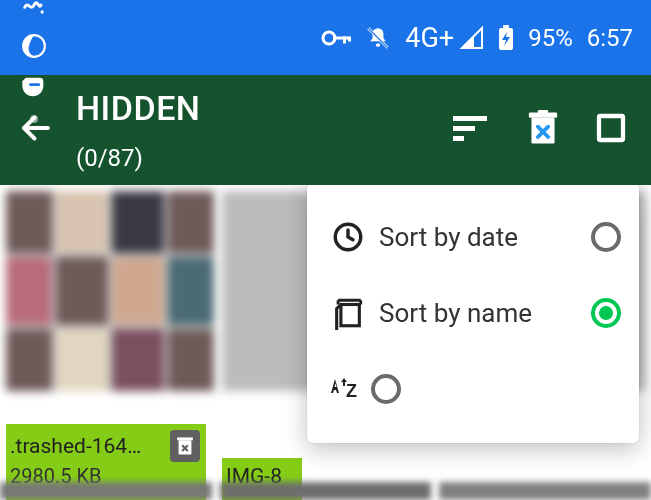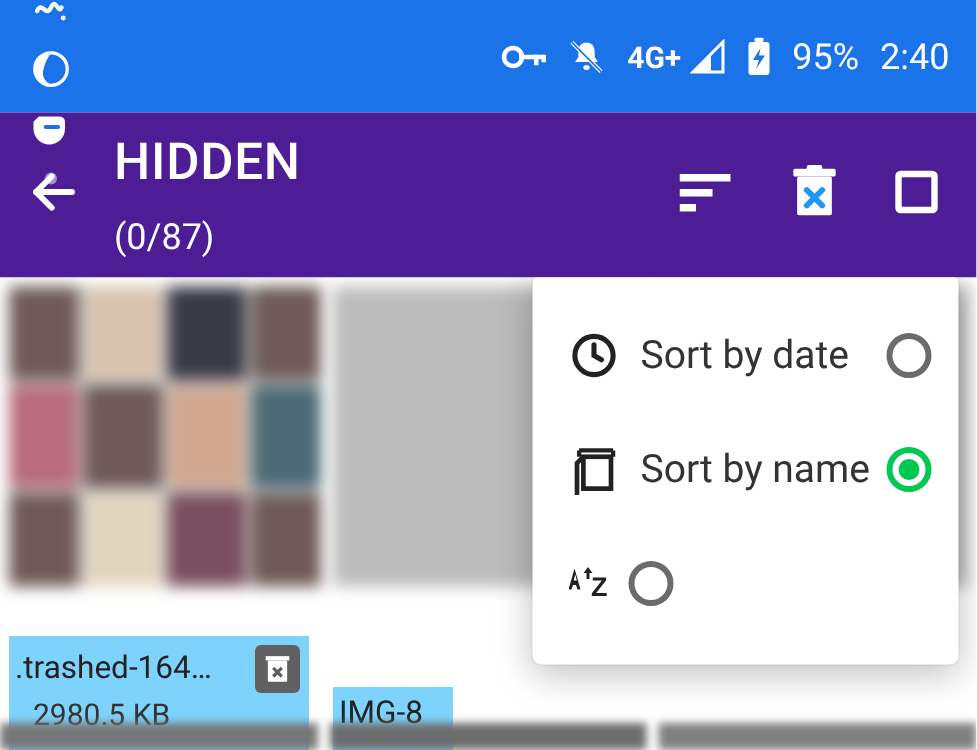--- a/index.html
+++ b/index.html
@@ -12,21 +12,21 @@
     justify-content: space-between;
     padding: 0 18px;
     color: #fff;
   }
   .statusbar .cluster { display:flex; align-items:center; gap:14px; }
   .statusbar .sp { font-size:22px; }
   .statusbar svg { display:block; }
   .dot { width:8px; height:8px; border-radius:50%; background:#fff; opacity:0.5; }
 
   .actionbar {
-    background:#4c1d95;
+    background:#14532d;
     height:110px;
     display:flex;
     align-items:center;
     padding:0 18px;
     color:#fff;
   }
   .actionbar .back { margin-right:22px; }
   .actionbar .titleblock { flex:1; display:flex; flex-direction:column; }
   .actionbar .title { font-size:34px; font-weight:500; letter-spacing:0.5px; }
   .actionbar .subtitle { font-size:24px; font-weight:400; margin-top:16px; }
@@ -60,40 +60,40 @@
   .thumb .m span:nth-child(7){background:#cfa78f;}
   .thumb .m span:nth-child(8){background:#4a6a74;}
   .thumb .m span:nth-child(10){background:#e2d6c0;}
   .thumb .m span:nth-child(11){background:#7a4f5f;}
   .thumb2 { background:#bcbcbc; }
   .thumb3 { background:#b8b8b8; }
 
   .caption {
     position:absolute;
     bottom:0;
-    background:#7dd3fc;
+    background:#84cc16;
     padding:6px 6px 12px 4px;
   }
   .cap1 { left:6px; width:200px; }
   .cap2 { left:222px; width:80px; }
   .caprow { display:flex; align-items:center; justify-content:space-between; }
   .caption .fname { font-size:21px; color:#222; white-space:nowrap; overflow:hidden; text-overflow:ellipsis; max-width:160px; }
-  .caption .fsize { font-size:20px; color:#333; margin-top:2px;margin-left:12px; }
+  .caption .fsize { font-size:20px; color:#333; margin-top:2px; }
   .trash-sm { width:30px; height:32px; background:#606060; border-radius:4px; display:flex; align-items:center; justify-content:center; flex-shrink:0; margin-left:6px; }
 
   .lowstrip { position:absolute; bottom:0; left:0; right:0; height:18px; display:flex; gap:8px; }
   .lowstrip div { flex:1; background:#777; filter:blur(3px); }
   .lowstrip div:nth-child(2){background:#6d6d6d;}
   .lowstrip div:nth-child(3){background:#808080;}
 
   .menu {
     position:absolute;
     top:-2px;
     right:12px;
-    width:284px;
+    width:332px;
     background:#fff;
     border-radius:6px;
     box-shadow: 0 6px 24px rgba(0,0,0,0.25), 0 0 0 1px rgba(0,0,0,0.04);
     padding:16px 8px;
   }
   .menu-item {
     display:flex;
     align-items:center;
     height:76px;
     padding:0 10px;
@@ -140,36 +140,36 @@
         </svg>
     </span>
     <span>
       <svg width="26" height="26" viewBox="0 0 24 24" fill="#fff">
           <path d="M12 3a5 5 0 0 0-5 5v4l-2 3h14l-2-3V8a5 5 0 0 0-5-5z"></path>
           <rect x="10" y="17" width="4" height="3" rx="1.5"></rect>
           <line x1="3" y1="3" x2="21" y2="21" stroke="#fff" stroke-width="2.5"></line>
           <line x1="3" y1="3" x2="21" y2="21" stroke="#1a73e8" stroke-width="1"></line>
         </svg>
     </span>
-    <span class="sp" style="font-size:20px;font-weight:700;">4G+</span>
+    <span class="sp" style="font-size:27px;font-weight:400;">4G+</span>
     <span style="margin-left:-8px;">
       <svg width="24" height="24" viewBox="0 0 24 24">
           <path d="M2 22L22 2v20H2z" fill="none" stroke="#fff" stroke-width="2"></path>
           <path d="M2 22L14 10v12H2z" fill="#fff"></path>
         </svg>
     </span>
     <span>
       <svg width="16" height="26" viewBox="0 0 16 26" fill="#fff">
           <rect x="1" y="3" width="14" height="22" rx="2"></rect>
           <rect x="5" y="0" width="6" height="3" rx="1"></rect>
           <path d="M9 7l-5 8h4l-2 6 6-9h-4z" fill="#1a73e8"></path>
         </svg>
     </span>
     <span class="sp" style="font-size:24px;">95%</span>
-    <span class="sp" style="font-size:24px;">2:40</span>
+    <span class="sp" style="font-size:24px;">6:57</span>
   </div>
 </div>
 
 <div class="actionbar">
   <div class="back">
     <svg width="36" height="36" viewBox="0 0 24 24" fill="none" stroke="#fff" stroke-width="2.6" stroke-linecap="round" stroke-linejoin="round">
         <line x1="20" y1="12" x2="4" y2="12"></line>
         <polyline points="11 5 4 12 11 19"></polyline>
       </svg>
   </div>

